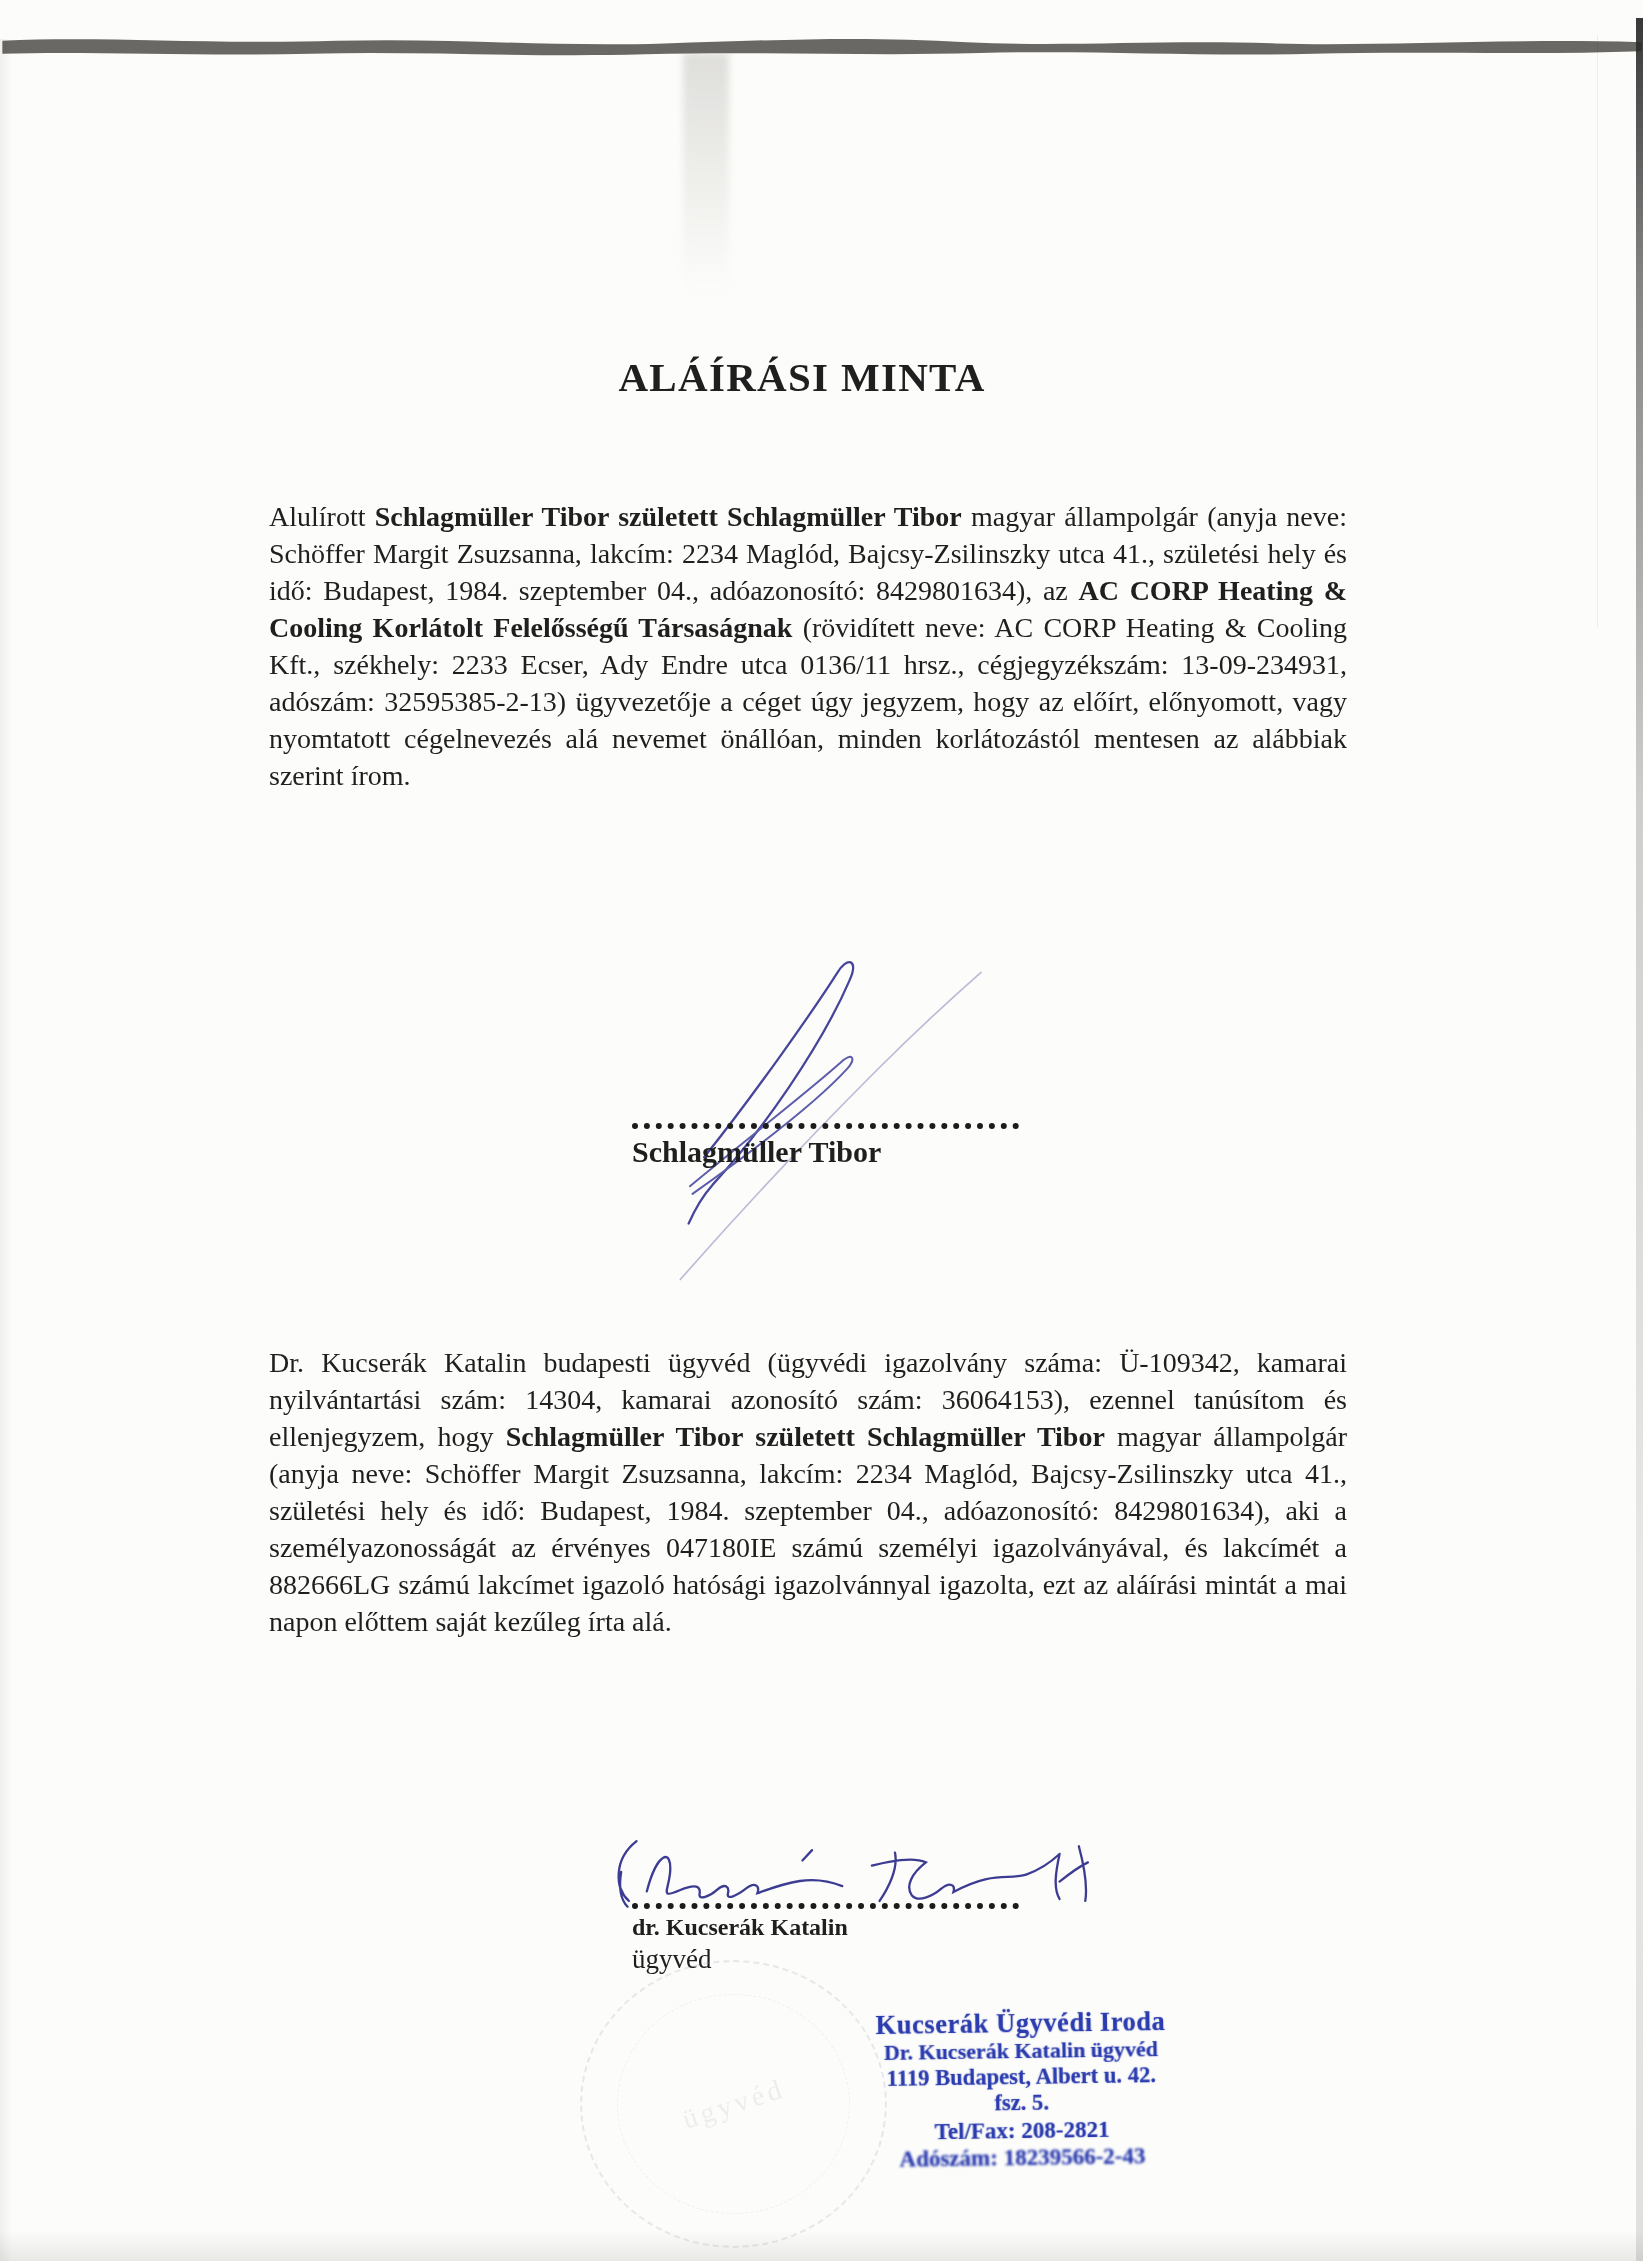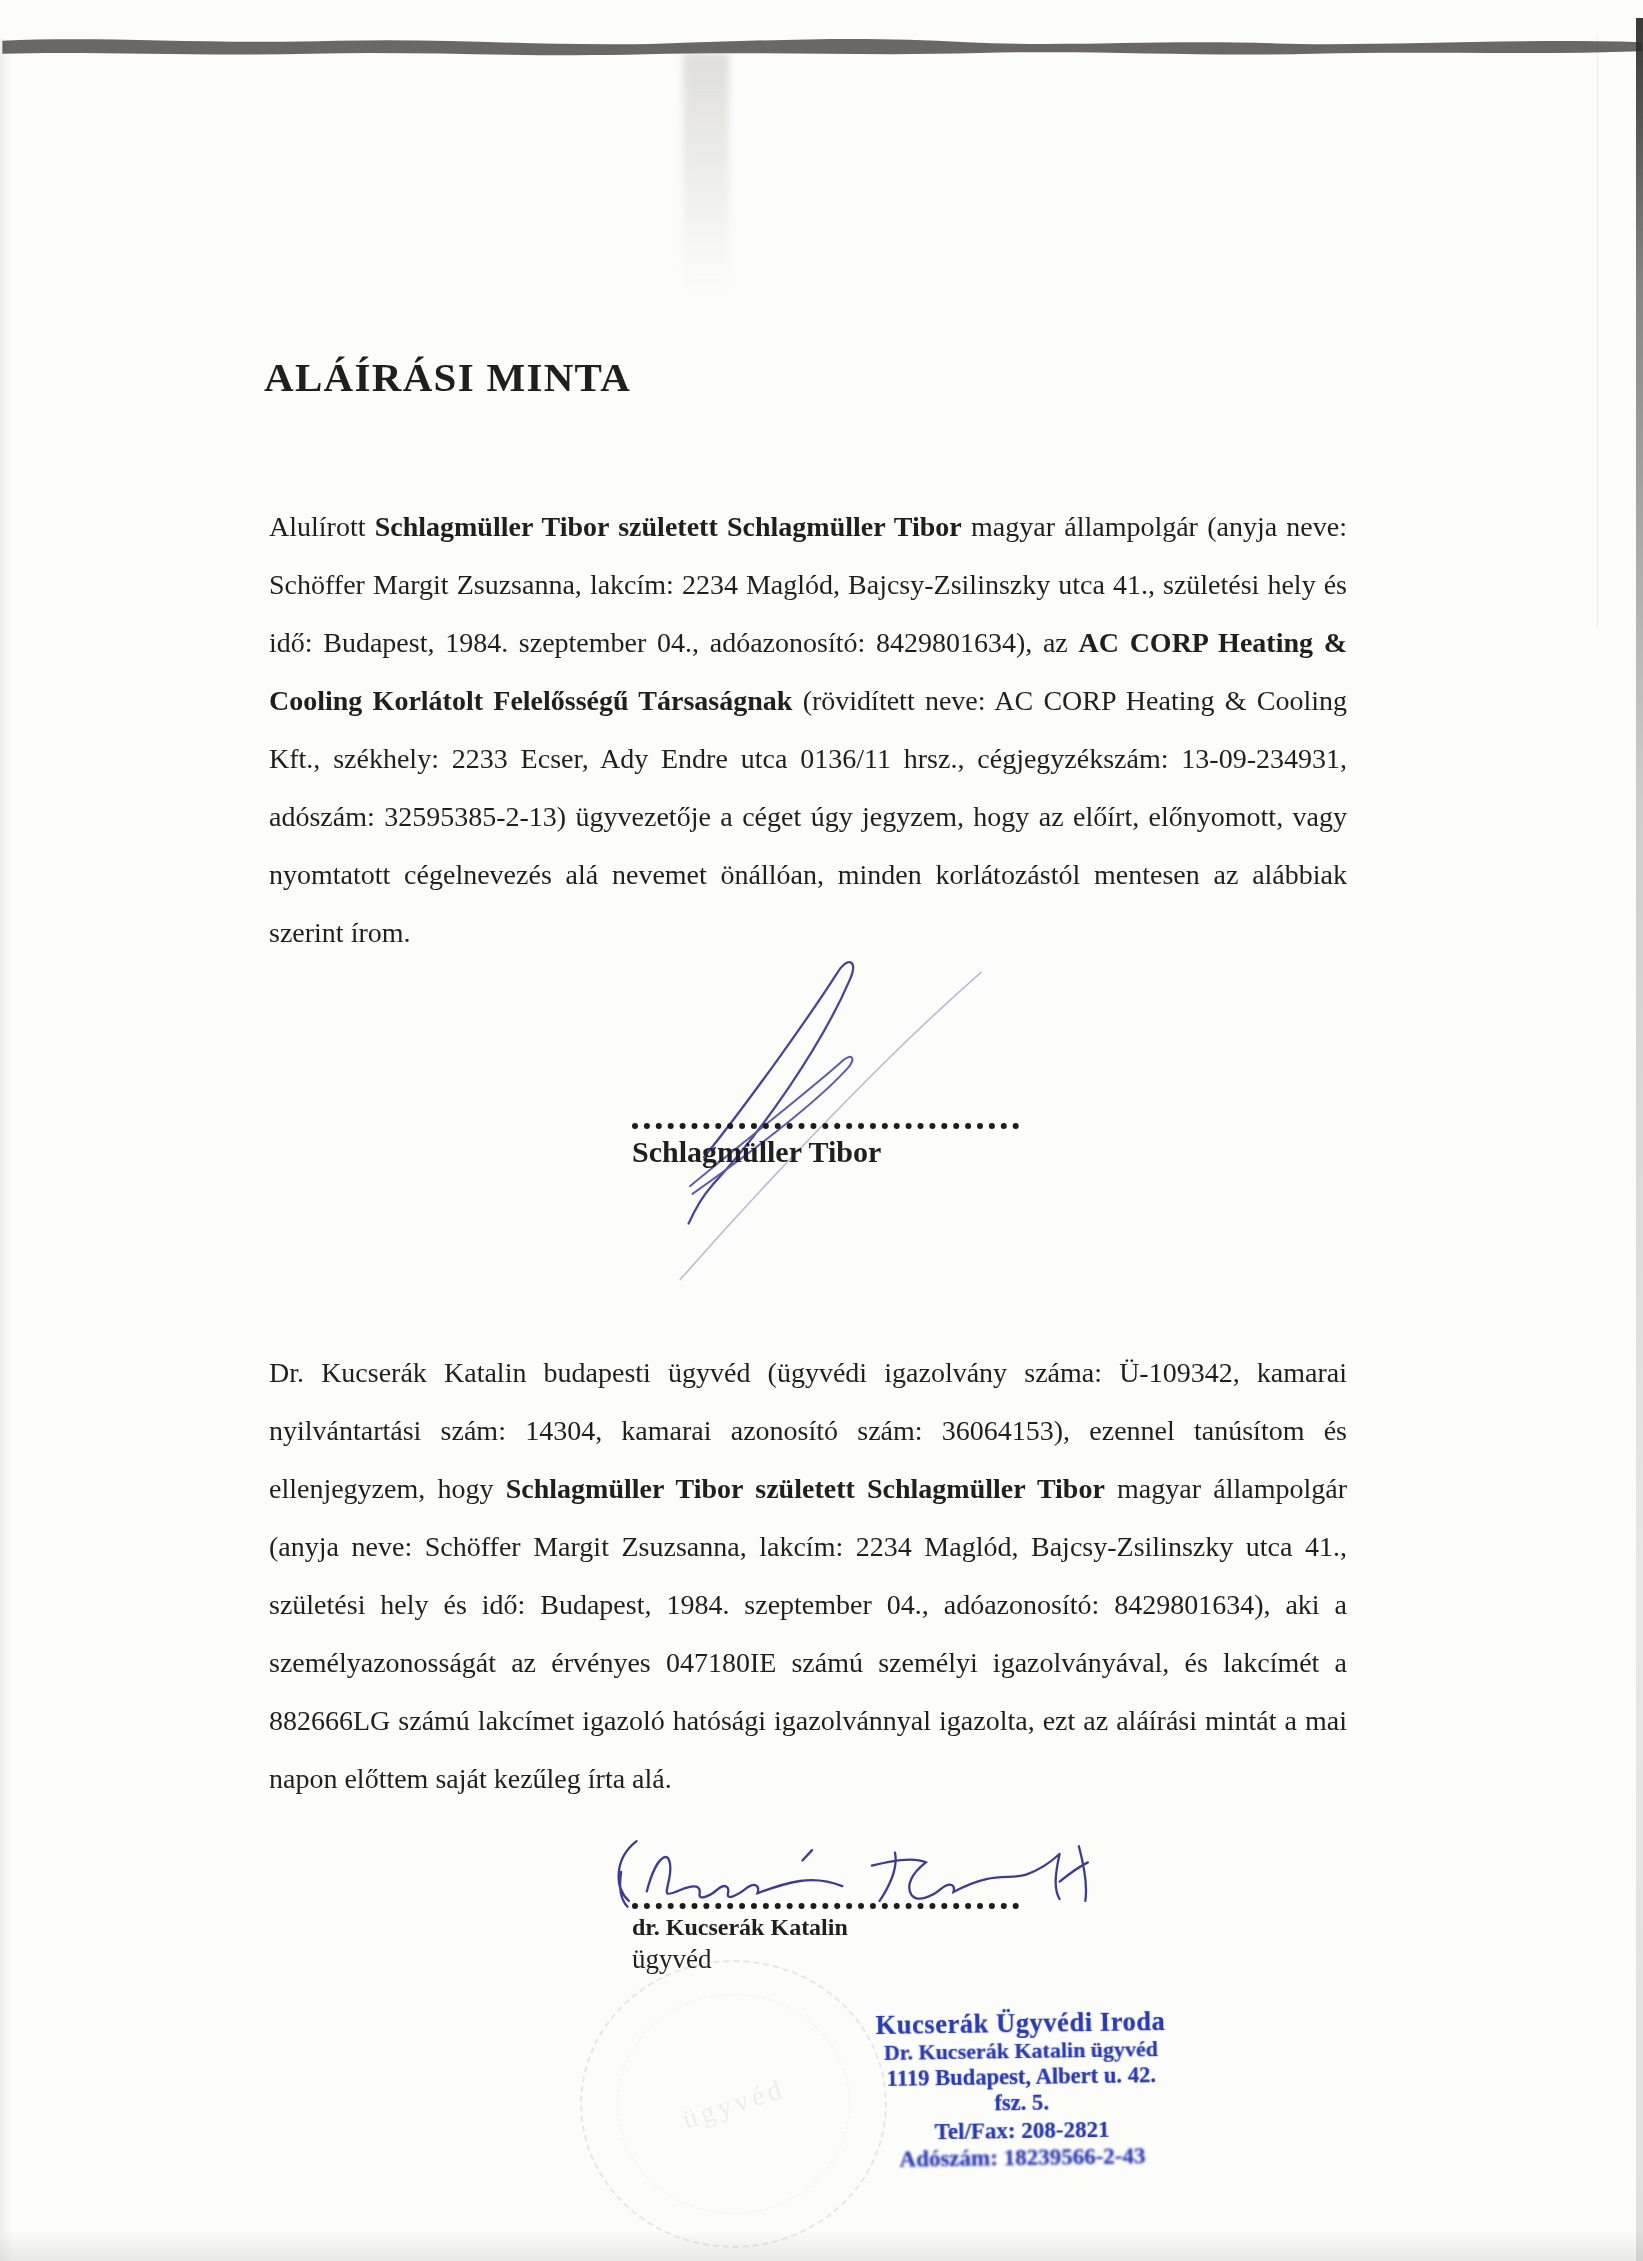--- a/index.html
+++ b/index.html
@@ -30,27 +30,27 @@
     background:linear-gradient(to right, rgba(0,0,0,.05), rgba(0,0,0,0));
   }
   .scan-streak{
     position:absolute;left:683px;top:53px;width:46px;height:238px;
     background:linear-gradient(to bottom, rgba(120,118,110,.22), rgba(120,118,110,0));
     filter:blur(3.9px);
   }
   
   .doc-title{
     position:absolute;left:264px;top:353px;width:1076px;
-    margin:0;text-align:left;
+    margin:0;text-align:center;
     font-size:41px;font-weight:bold;letter-spacing:1.3px;
   }
   .body-col{position:absolute;left:269px;width:1078px;}
   .body-col p{
     margin:0;
-    font-size:28px;line-height:58px;
+    font-size:28px;line-height:37px;
     text-align:justify;
   }
   .p1{top:498px;}
   .p2{top:1344px;}
   
   .sig-block{position:absolute;width:387px;}
   .sb1{left:632px;top:1123px;}
   .sb2{left:632px;top:1903px;}
   .dotted-line{height:0;border-bottom:6.4px dotted #1c1c1c;width:100%;}
   .sig-name{font-size:30px;font-weight:bold;margin-top:6.4px;}

